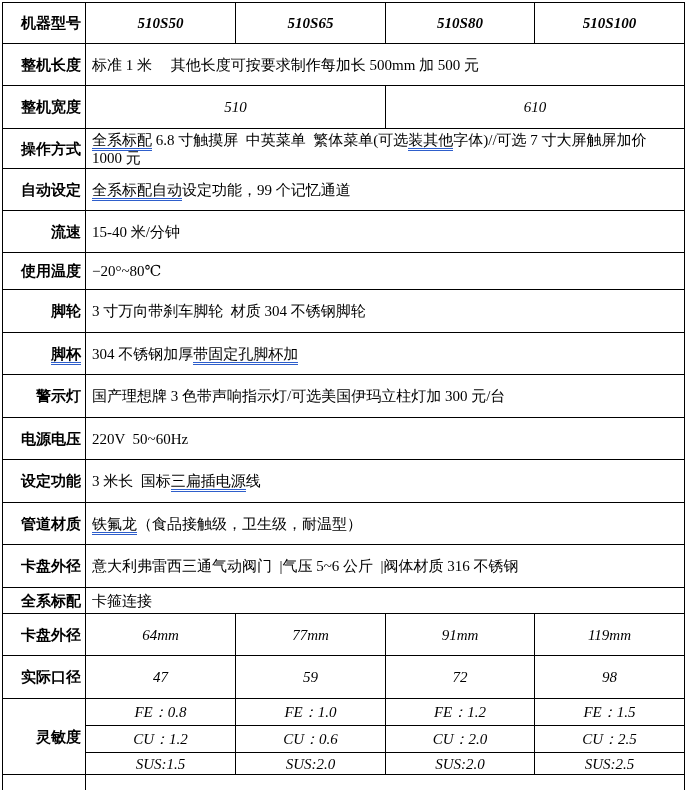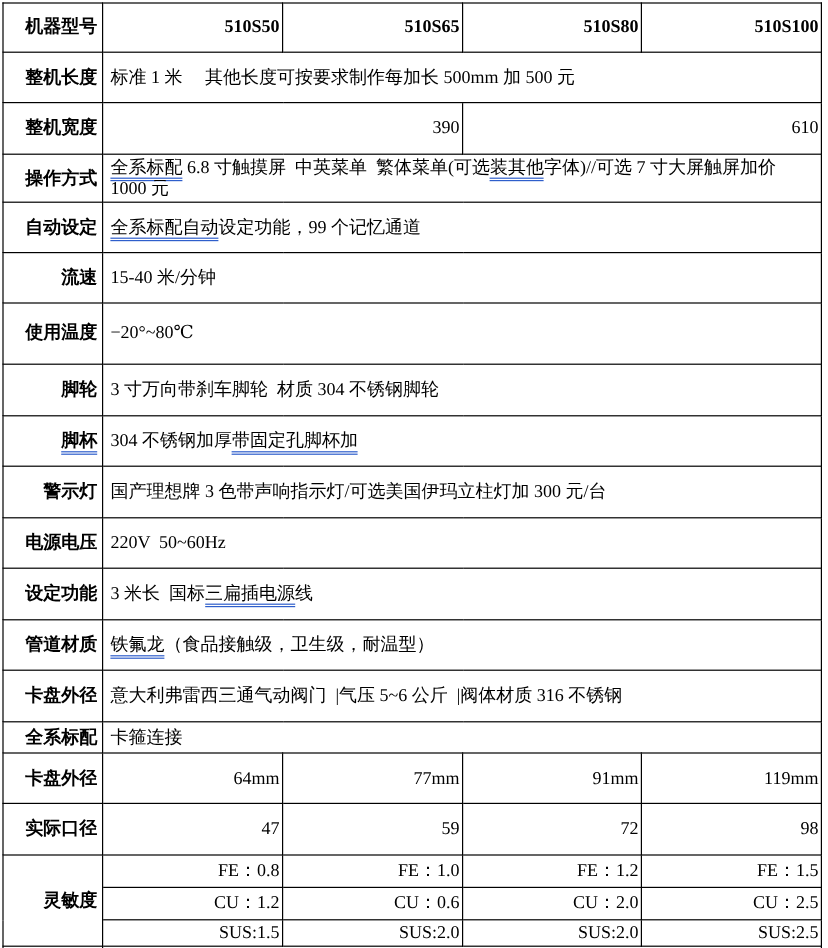--- a/index.html
+++ b/index.html
@@ -24,21 +24,21 @@
     white-space:pre-wrap;
     word-break:break-word;
     margin-top:44px;
   }
   td.lbl{
     font-weight:bold;
     text-align:right;
     padding:1px 4px 1px 2px;
     white-space:nowrap;
   }
-  td.ctr{text-align:right;padding:1px 2px;}
+  td.ctr{text-align:center;padding:1px 2px;font-style:italic;}
   td.bold{font-weight:bold;}
   .u{
     border-bottom:3px double #2e5ecb;
     padding-bottom:0px;
     font-family:Liberation Serif, serif;
   }
 </style>
 </head>
 <body>
 
@@ -60,40 +60,40 @@
       <td class="ctr bold">510S100</td>
     </tr>
 
     <tr style="height:42px">
       <td class="lbl">整机长度</td>
       <td colspan="4">标准 1 米　 其他长度可按要求制作每加长 500mm 加 500 元</td>
     </tr>
 
     <tr style="height:43px">
       <td class="lbl">整机宽度</td>
-      <td colspan="2" class="ctr">390</td>
+      <td colspan="2" class="ctr">510</td>
       <td colspan="2" class="ctr">610</td>
     </tr>
 
     <tr style="height:40px">
       <td class="lbl">操作方式</td>
       <td colspan="4"><span class="u">全系标配</span><span> 6.8 寸触摸屏  中英菜单  繁体菜单(可选</span><span class="u">装其他</span><span>字体)//可选 7 寸大屏触屏加价 1000 元</span></td>
     </tr>
 
     <tr style="height:42px">
       <td class="lbl">自动设定</td>
       <td colspan="4"><span class="u">全系标配自动</span><span>设定功能，99 个记忆通道</span></td>
     </tr>
 
     <tr style="height:42px">
       <td class="lbl">流速</td>
       <td colspan="4">15-40 米/分钟</td>
     </tr>
 
-    <tr style="height:51px">
+    <tr style="height:37px">
       <td class="lbl">使用温度</td>
       <td colspan="4">−20°~80℃</td>
     </tr>
 
     <tr style="height:43px">
       <td class="lbl">脚轮</td>
       <td colspan="4">3 寸万向带刹车脚轮  材质 304 不锈钢脚轮</td>
     </tr>
 
     <tr style="height:42px">

